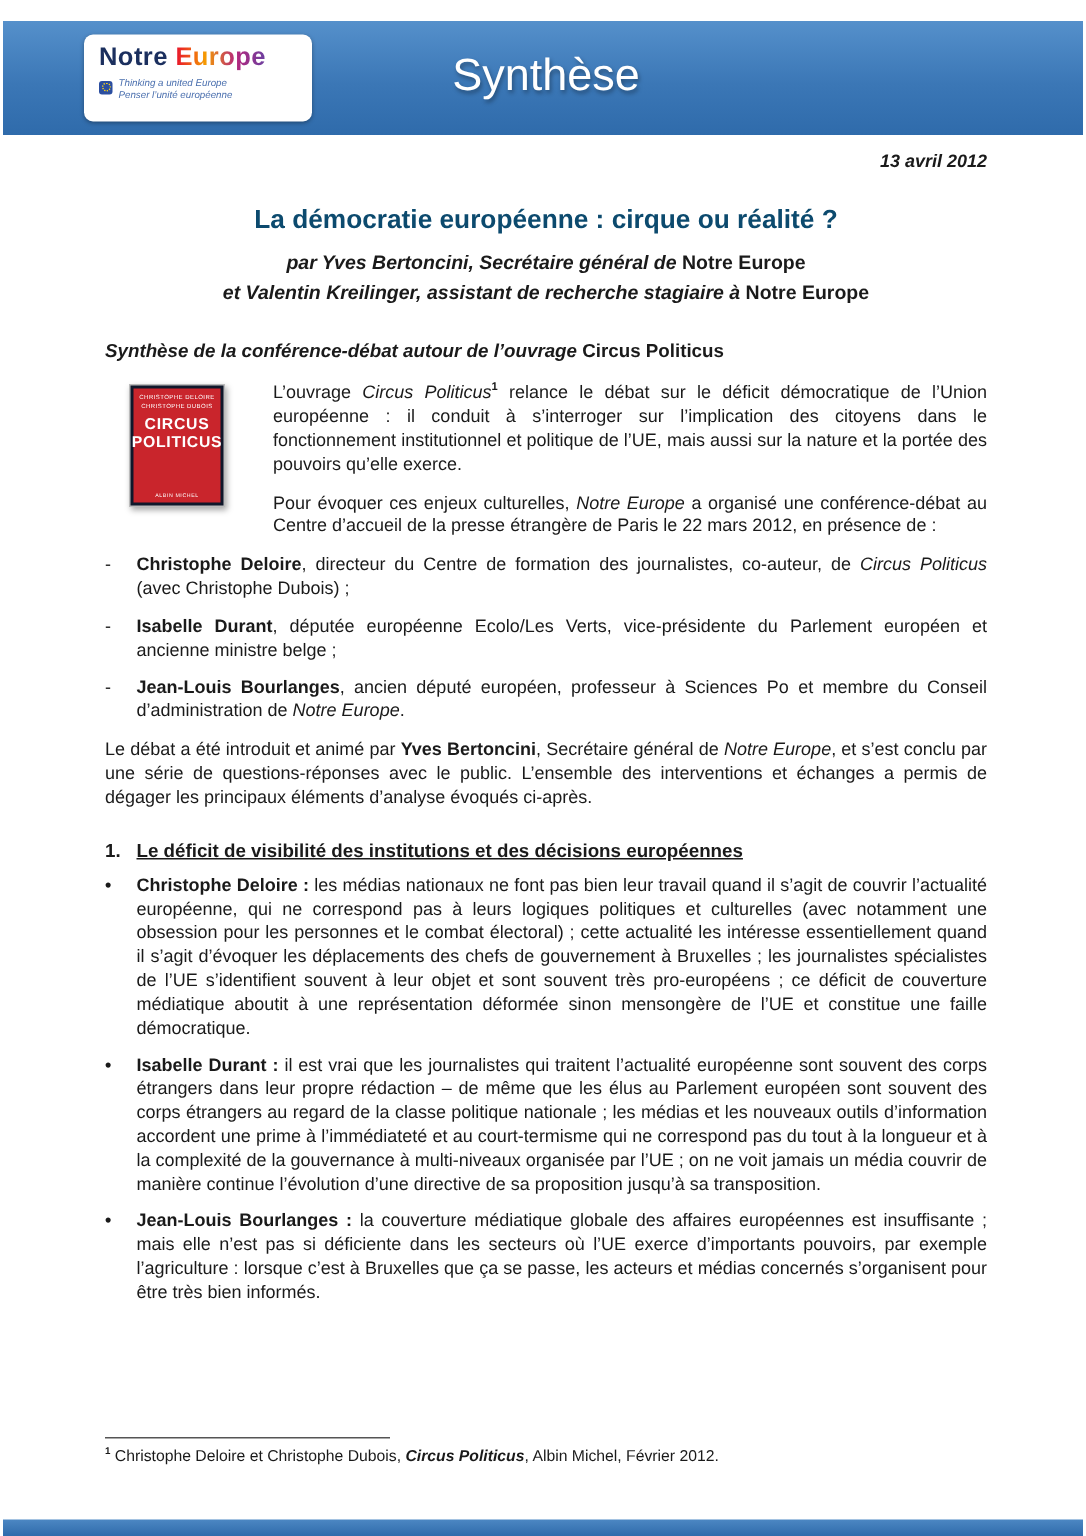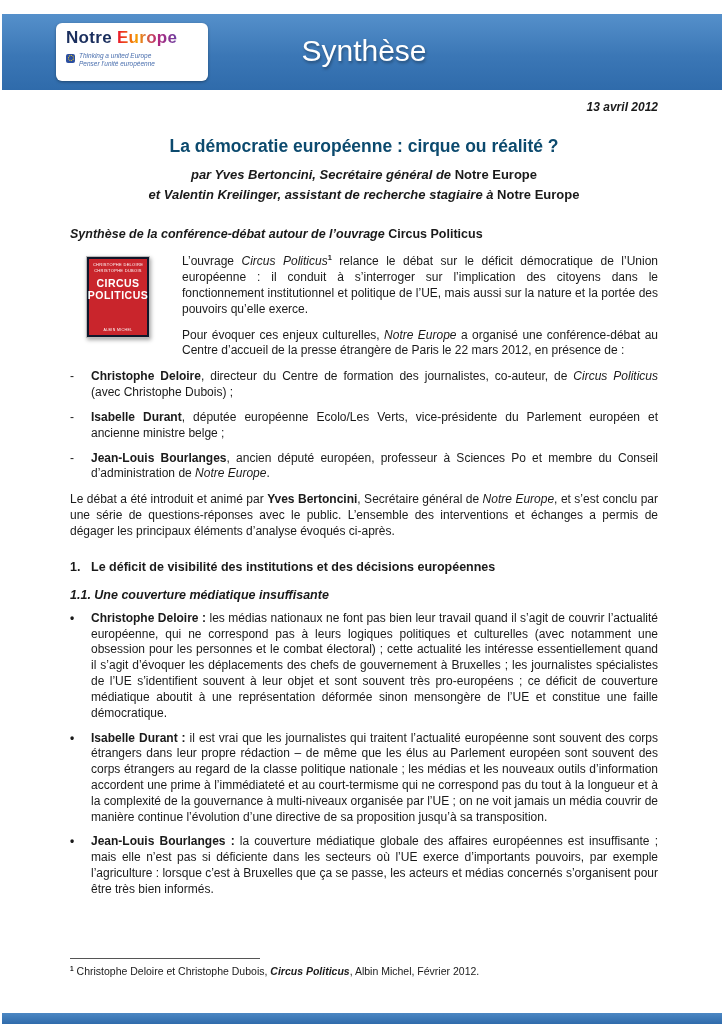--- a/index.html
+++ b/index.html
@@ -39,21 +39,21 @@
   .cover-inner{background:#c9252c;width:100%;height:100%;display:flex;flex-direction:column;
                align-items:center;color:#fff;box-sizing:border-box;padding:3px 2px;}
   .cover-authors{font-size:4px;text-align:center;line-height:1.4;letter-spacing:.3px;}
   .cover-title{font-size:10.5px;font-weight:bold;line-height:1.1;letter-spacing:.5px;margin-top:5px;text-align:center;}
   .cover-pub{font-size:3.5px;margin-top:auto;letter-spacing:.4px;}
   .hang{display:flex;font-size:12px;line-height:1.32;margin-top:9px;}
   .hang .marker{flex:none;width:21px;}
   .hang .body{flex:1;text-align:justify;}
   .h1{display:flex;font-size:12.5px;font-weight:bold;margin-top:20px;}
   .h1 .num{flex:none;width:21px;}
-  .h1 .txt{}
+  .h1 .txt{text-decoration:underline;}
   .h2{font-size:12.5px;font-weight:bold;font-style:italic;margin-top:14px;}
   .bullet .marker{font-weight:bold;}
 
   
   .footnote{position:absolute;left:68px;right:64px;bottom:46px;font-size:10.5px;line-height:1.35;}
   .footnote-rule{width:190px;border-top:1px solid #555;margin-bottom:5px;}
   .page-num{position:absolute;left:0;right:0;bottom:20px;text-align:center;
             font-size:11.5px;font-weight:bold;font-style:italic;}
 
   
@@ -126,21 +126,20 @@
       <span class="marker">-</span>
       <span class="body"><span class="b">Jean-Louis Bourlanges</span><span>, ancien député européen, professeur à Sciences Po et membre du Conseil d’administration de </span><span class="i">Notre Europe</span><span>.</span></span>
     </div>
 
     <p class="para"><span>Le débat a été introduit et animé par </span><span class="b">Yves Bertoncini</span><span>, Secrétaire général de </span><span class="i">Notre Europe</span><span>, et s’est conclu par une série de questions-réponses avec le public. L’ensemble des interventions et échanges a permis de dégager les principaux éléments d’analyse évoqués ci-après.</span></p>
 
     <div class="h1">
       <span class="num">1.</span>
       <span class="txt">Le déficit de visibilité des institutions et des décisions européennes</span>
     </div>
-    <div class="h2">1.1. Une couverture médiatique insuffisante</div>
 
     <div class="hang bullet">
       <span class="marker">•</span>
       <span class="body"><span class="b">Christophe Deloire :</span><span> les médias nationaux ne font pas bien leur travail quand il s’agit de couvrir l’actualité européenne, qui ne correspond pas à leurs logiques politiques et culturelles (avec notamment une obsession pour les personnes et le combat électoral) ; cette actualité les intéresse essentiellement quand il s’agit d’évoquer les déplacements des chefs de gouvernement à Bruxelles ; les journalistes spécialistes de l’UE s’identifient souvent à leur objet et sont souvent très pro-européens ; ce déficit de couverture médiatique aboutit à une représentation déformée sinon mensongère de l’UE et constitue une faille démocratique.</span></span>
     </div>
     <div class="hang bullet">
       <span class="marker">•</span>
       <span class="body"><span class="b">Isabelle Durant :</span><span> il est vrai que les journalistes qui traitent l’actualité européenne sont souvent des corps étrangers dans leur propre rédaction – de même que les élus au Parlement européen sont souvent des corps étrangers au regard de la classe politique nationale ; les médias et les nouveaux outils d’information accordent une prime à l’immédiateté et au court-termisme qui ne correspond pas du tout à la longueur et à la complexité de la gouvernance à multi-niveaux organisée par l’UE ; on ne voit jamais un média couvrir de manière continue l’évolution d’une directive de sa proposition jusqu’à sa transposition.</span></span>
     </div>
     <div class="hang bullet">

